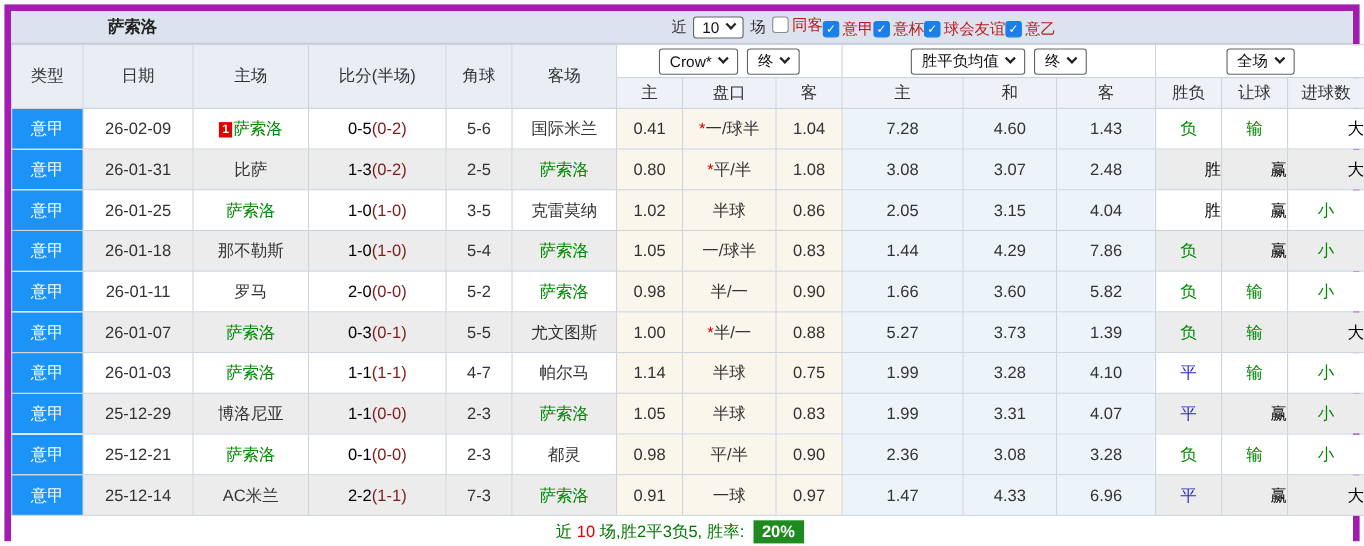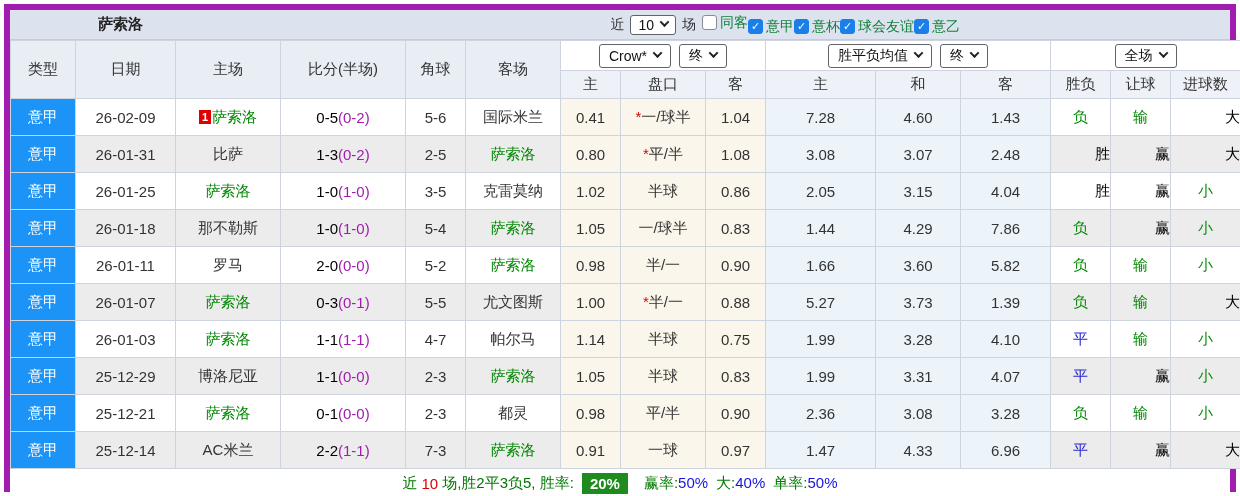--- a/index.html
+++ b/index.html
@@ -8,39 +8,39 @@
 
   
   .titlebar { display:flex; align-items:center; height:30px; background:#dce3ee; border-bottom:1px solid #c4ccd8; font-size:15px; }
   .team-title { font-weight:bold; color:#222; margin-left:88px; }
   .filterbar { display:flex; align-items:center; margin-left:auto; margin-right:270px; gap:6px; color:#333; font-size:14px; }
   .chip { display:inline-flex; align-items:center; gap:7px; background:#fff; border:1px solid #5f6368; border-radius:3px; padding:2px 9px; font-size:14px; color:#111; cursor:pointer; }
   .chip .chev { width:7px; height:7px; border-right:2px solid #222; border-bottom:2px solid #222; transform:rotate(45deg) translate(-1px,-1px); margin-top:-3px; }
   .cbx { display:inline-flex; align-items:center; gap:3px; cursor:pointer; }
   .cbx .box { width:15px; height:15px; border-radius:3px; border:1px solid #8b8b8b; background:#fff; display:inline-flex; align-items:center; justify-content:center; }
   .cbx.checked .box { background:#1a7fe8; border-color:#1a7fe8; color:#fff; font-size:11px; font-weight:bold; }
-  .cbx .lbl { color:#15803d; }
+  .cbx .lbl { color:#b91c1c; }
 
   
   table { width:100%; border-collapse:collapse; table-layout:fixed; font-size:15px; }
   th, td { border:1px solid #cdd4de; text-align:center; overflow:hidden; white-space:nowrap; }
   thead th { font-weight:normal; color:#333; background:#e9edf4; font-size:15px; }
   thead tr.toprow th { height:30px; }
   thead tr.subrow th { height:28px; background:#eef1f7; }
   thead th.group { background:#fff; }
   thead th.group .chips { display:flex; justify-content:center; gap:8px; }
   tbody td { height:37px; color:#333; }
   tbody tr:nth-child(even) td { background:#ececec; }
   tbody tr:nth-child(odd) td { background:#fff; }
   tbody td.c-type { background:#1c93f7 !important; color:#fff; }
   tbody td.odds-bg { background:#fbf6ec !important; }
   tbody td.avg-bg { background:#ecf4fa !important; }
   .t-red { color:#000000;text-align:right; } .t-green { color:#008800; } .t-blue { color:#2525cc; }
   .self { color:#008800; }
-  .ht { color:#a21caf; }
+  .ht { color:#7f1d1d; }
   .badge { display:inline-block; background:#e00000; color:#fff; font-size:11px; font-weight:bold; line-height:14px; padding:0 3px; margin-right:1px; vertical-align:1px; }
   .star { color:#dd0000; }
 
   
   .footer { height:28px; display:flex; align-items:center; justify-content:center; gap:4px; font-size:15px; background:#fff; }
   .footer .green { color:#007700; }
   .footer .red { color:#dd0000; }
   .footer .blue { color:#1515dd; }
   .rate-box { background:#1f8b1f; color:#fff; font-weight:bold; padding:2px 8px; margin:0 4px; }
   .stat { margin-left:8px; }
@@ -321,16 +321,15 @@
           <td class="t-red">大</td>
         </tr>
       </tbody>
   </table>
 
   <div class="footer">
     <span class="green">近</span>
       <span class="red">10</span>
       <span class="green">场,胜2平3负5, 胜率:</span>
     <span class="rate-box">20%</span>
-    <span id="footer-stats"><span class="stat"><span class="green">赢率:</span><span class="blue">50%</span></span><span class="stat"><span class="green">大:</span><span class="blue">40%</span></span><span class="stat"><span class="green">单率:</span><span class="blue">50%</span></span></span>
   </div>
 
 </div>
 
 </body></html>

